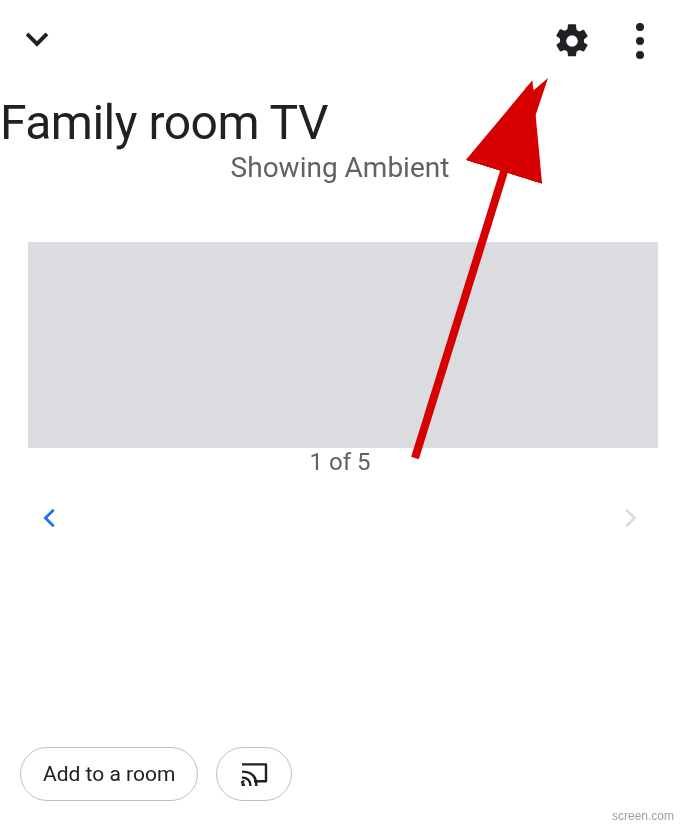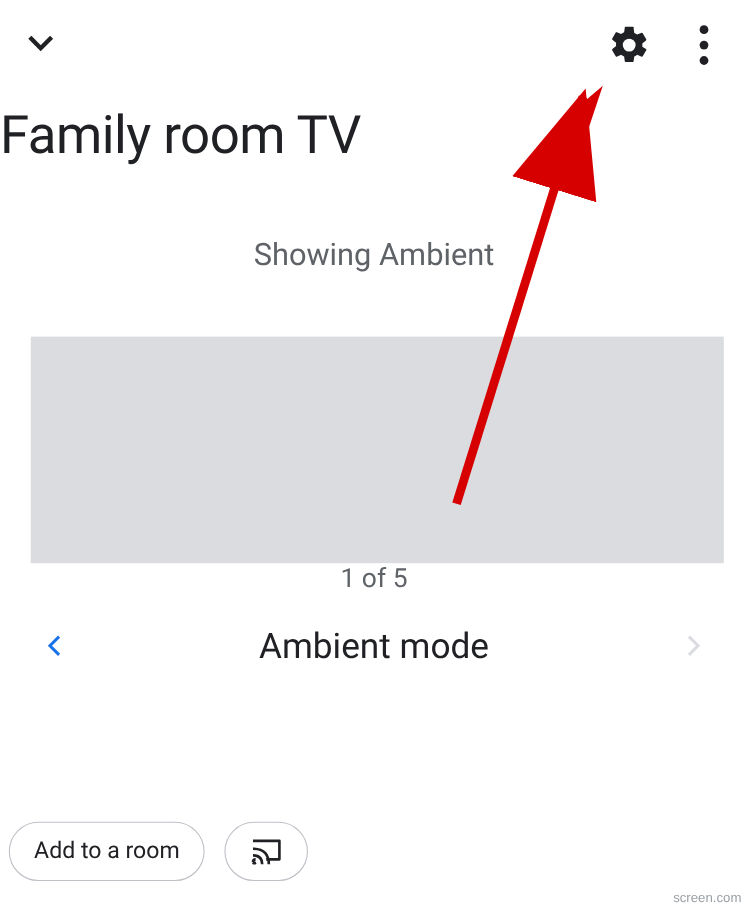--- a/index.html
+++ b/index.html
@@ -69,21 +69,20 @@
       font-size: 48px;
       font-weight: 400;
       margin-top: 24px;
       letter-spacing: -0.5px;
     }
     .subtitle {
       text-align: center;
       font-size: 28px;
       font-weight: 400;
       color: #5f6368;
-      margin-top: 64px;
     }
     .image-placeholder {
       width: 630px;
       height: 206px;
       background: #dadce0;
       margin: 58px auto 0 28px;
     }
     .page-indicator {
       text-align: center;
       font-size: 24px;
@@ -107,21 +106,21 @@
       width: 28px;
       height: 28px;
       display: flex;
       align-items: center;
       justify-content: center;
       cursor: pointer;
     }
     .button-row {
       position: absolute;
       bottom: 24px;
-      left: 8px;
+      left: 20px;
       display: flex;
       gap: 18px;
     }
     .pill-button {
       border: 1px solid #bdc1c6;
       border-radius: 999px;
       background: #ffffff;
       padding: 14px 22px;
       font-size: 21px;
       color: #202124;
@@ -183,21 +182,20 @@
 <div class="image-placeholder"></div>
 
 <div class="page-indicator">1 of 5</div>
 
 <div class="card-row">
   <div class="nav-arrow">
     <svg width="22" height="22" viewBox="0 0 24 24">
       <path d="M15 4 L7 12 L15 20" stroke="#1a73e8" stroke-width="3" fill="none" stroke-linecap="square"></path>
     </svg>
   </div>
-  <div class="card-title">Ambient mode</div>
   <div class="nav-arrow">
     <svg width="22" height="22" viewBox="0 0 24 24">
       <path d="M9 4 L17 12 L9 20" stroke="#dadce0" stroke-width="3" fill="none" stroke-linecap="square"></path>
     </svg>
   </div>
 </div>
 
 <div class="button-row">
   <button class="pill-button">
     <span>Add to a room</span>

